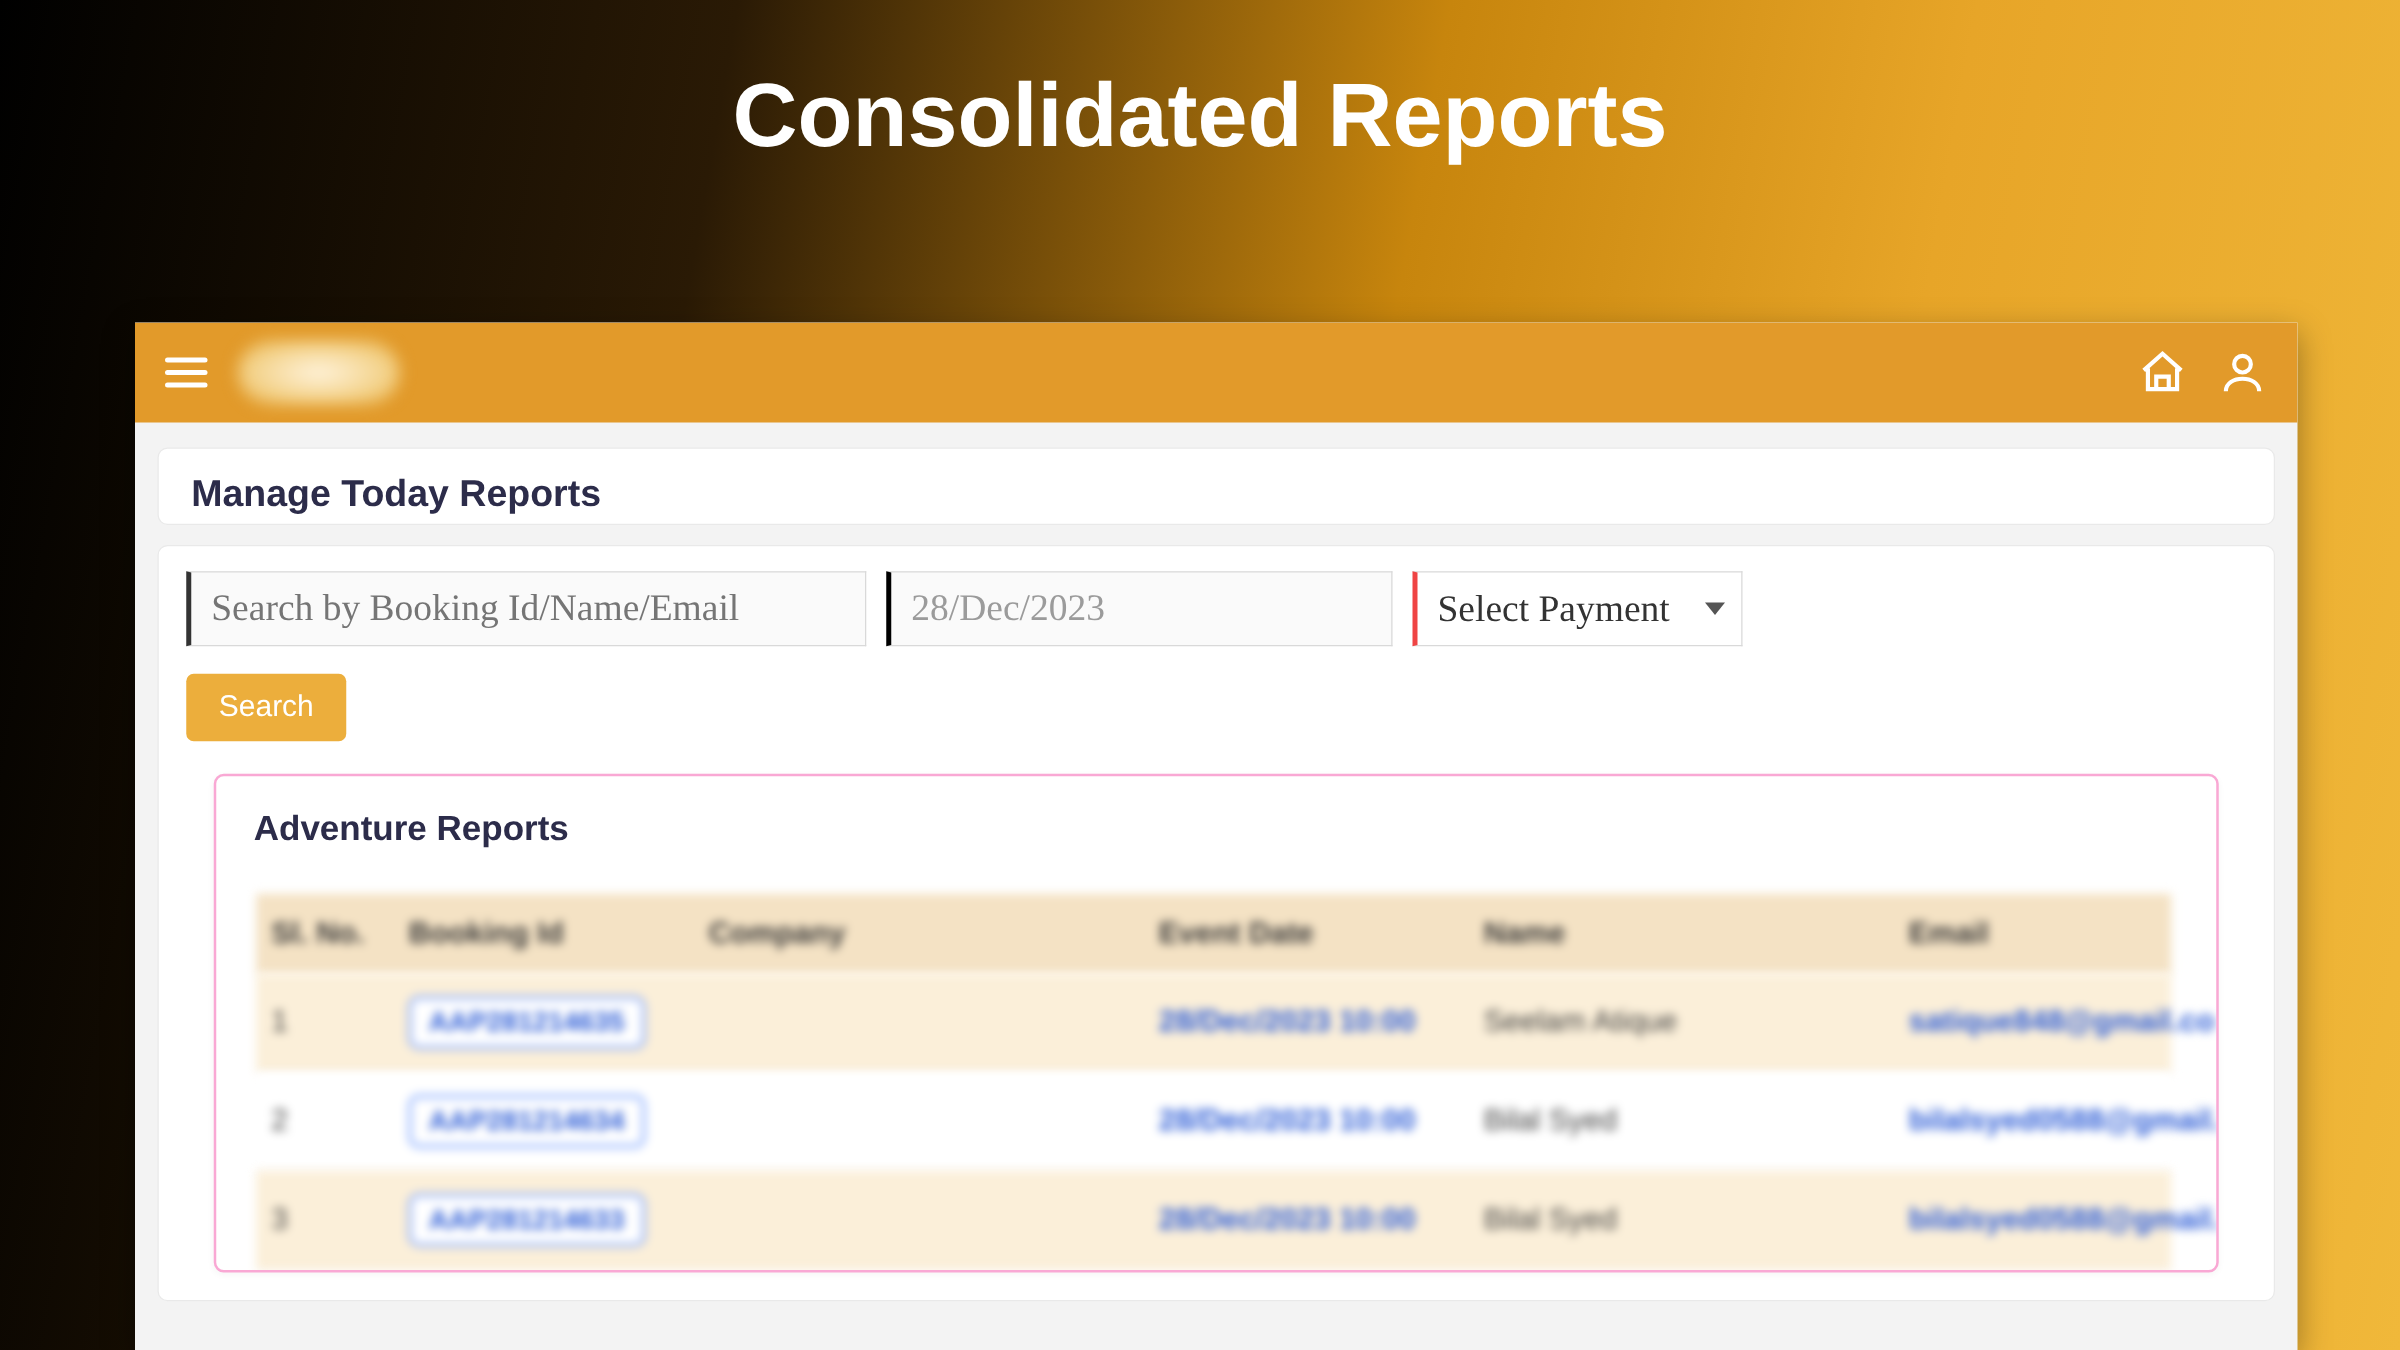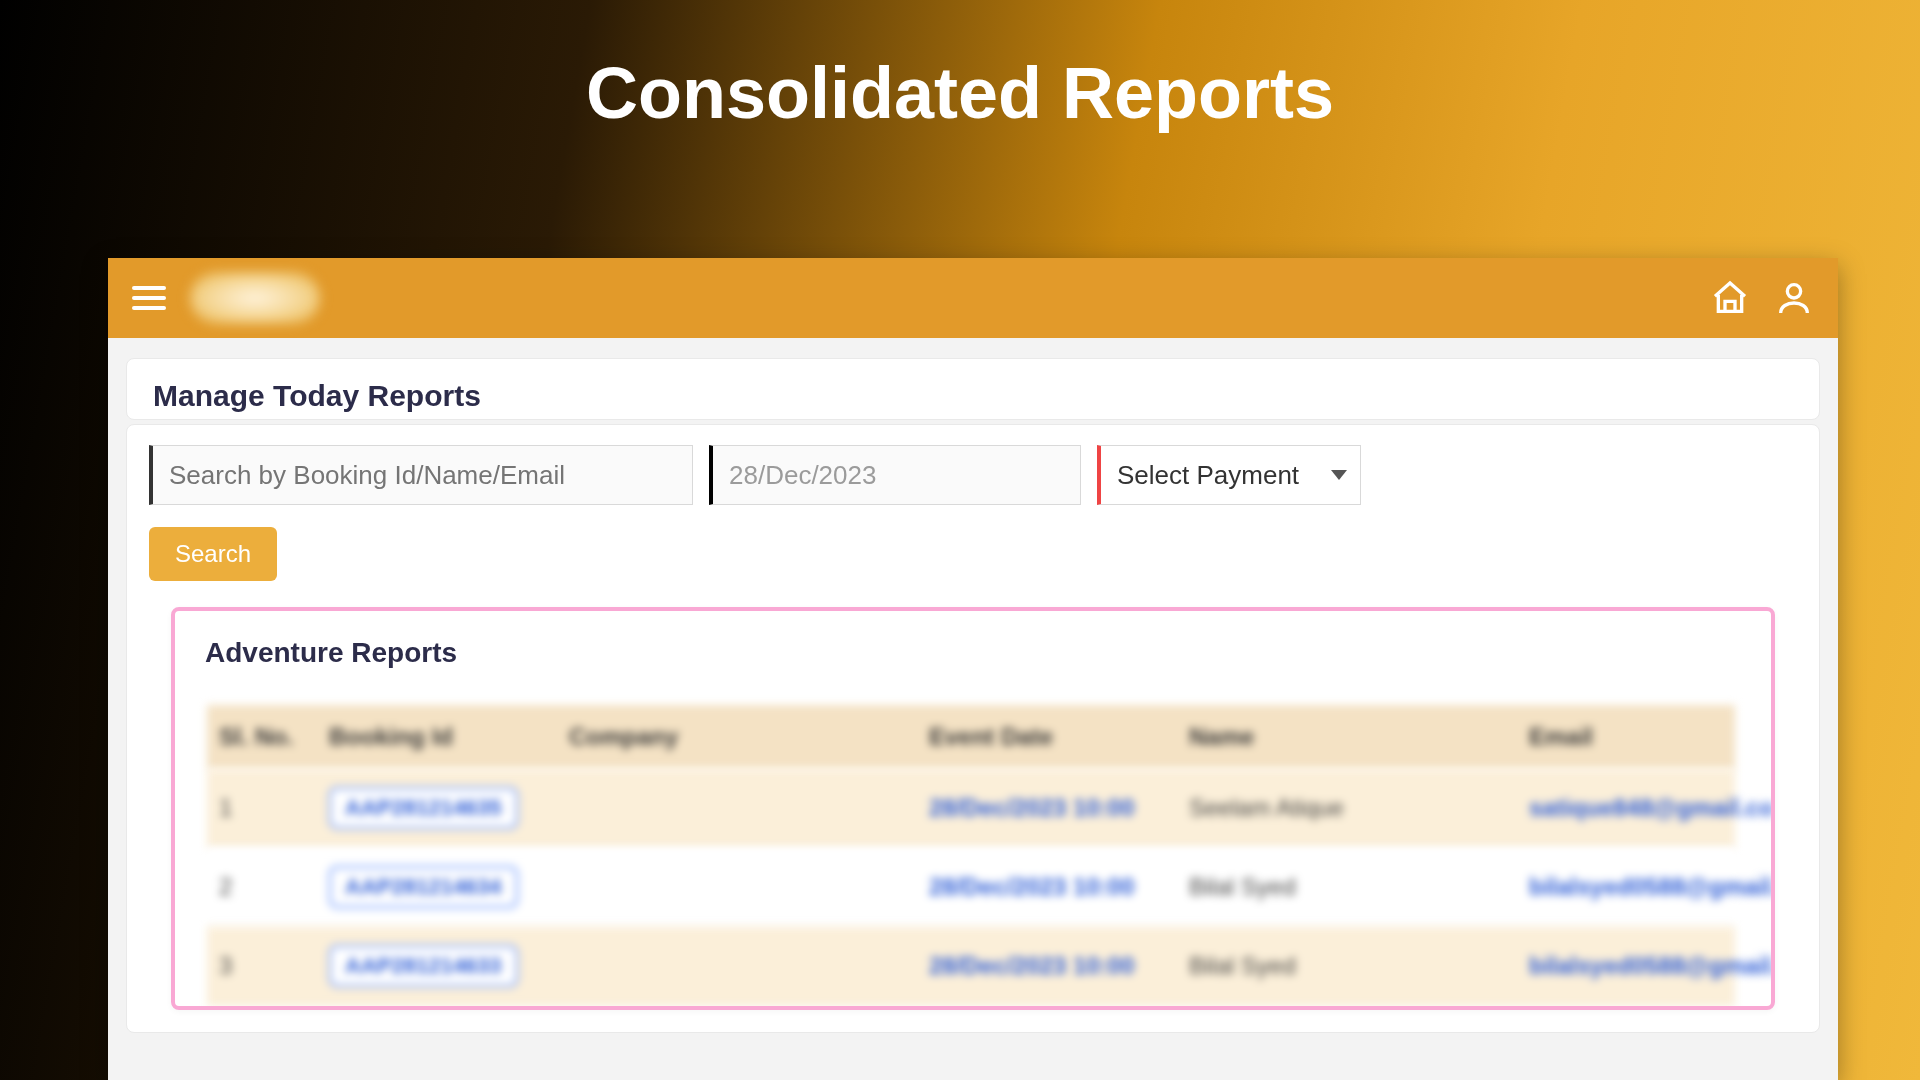--- a/index.html
+++ b/index.html
@@ -49,47 +49,47 @@
     width: 130px; height: 52px;
     background: radial-gradient(ellipse at center, #fff3dc 0%, #f3d28a 60%, #e4a83c 100%);
     border-radius: 26px;
     filter: blur(6px);
   }
   .header-icons { margin-left:auto; display:flex; gap:24px; }
   .header-icon { width:40px; height:40px; color:#fff; cursor:pointer; }
   .header-icon svg { width:100%; height:100%; }
 
   .panel {
-    margin: 20px 18px 4px 18px;
+    margin: 20px 18px 16px 18px;
     background: #fff;
     border-radius: 8px;
     padding: 20px 26px 6px 26px;
     border: 1px solid #e9e9e9;
   }
   .panel-title {
     font-size: 30px;
     font-weight: 700;
     color: #2c2c4a;
   }
   .filter-panel {
     margin: 4px 18px 0 18px;
     background: #fff;
     border-radius: 8px;
     padding: 20px 22px 22px 22px;
     border: 1px solid #e9e9e9;
   }
   .filter-row { display:flex; gap:16px; flex-wrap: nowrap; align-items: stretch; }
   .input, .select, .date {
     height: 60px;
-    font-size: 26px;
+    font-size: 30px;
     border: 1px solid #d9d9d9;
     background: #fafafa;
     padding: 0 16px;
     color: #333;
-    font-family: Liberation Sans, sans-serif;
+    font-family: Liberation Serif, serif;
   }
   .input { flex: 0 0 544px; border-left: 4px solid #333; }
   .date  { flex: 0 0 264px; border-left: 4px solid #000000; color:#9b9b9b; }
   .select-wrap { position: relative; }
   .select {
     appearance: none;
     -webkit-appearance: none;
     background: #fff;
     padding-right: 44px;
     border-left: 4px solid #ef4444;
@@ -122,21 +122,21 @@
     cursor: pointer;
     font-family: inherit;
   }
   .btn-search { background: #ecae3c; }
   .btn-export { background: #5e1fbf; }
 
   .table-card {
     margin: 26px 22px 0 22px;
     background: #fff;
     border-radius: 8px;
-    border: 4px solid #f9a8d4;
+    border: 2px solid #f9a8d4;
     padding: 18px 4px 0 0;
     box-shadow: 0 2px 6px rgba(0,0,0,.04);
     overflow: hidden;
   }
   .table-title {
     padding: 8px 30px 18px 30px;
     font-size: 28px;
     font-weight: 700;
     color: #2c2c4a;
   }

